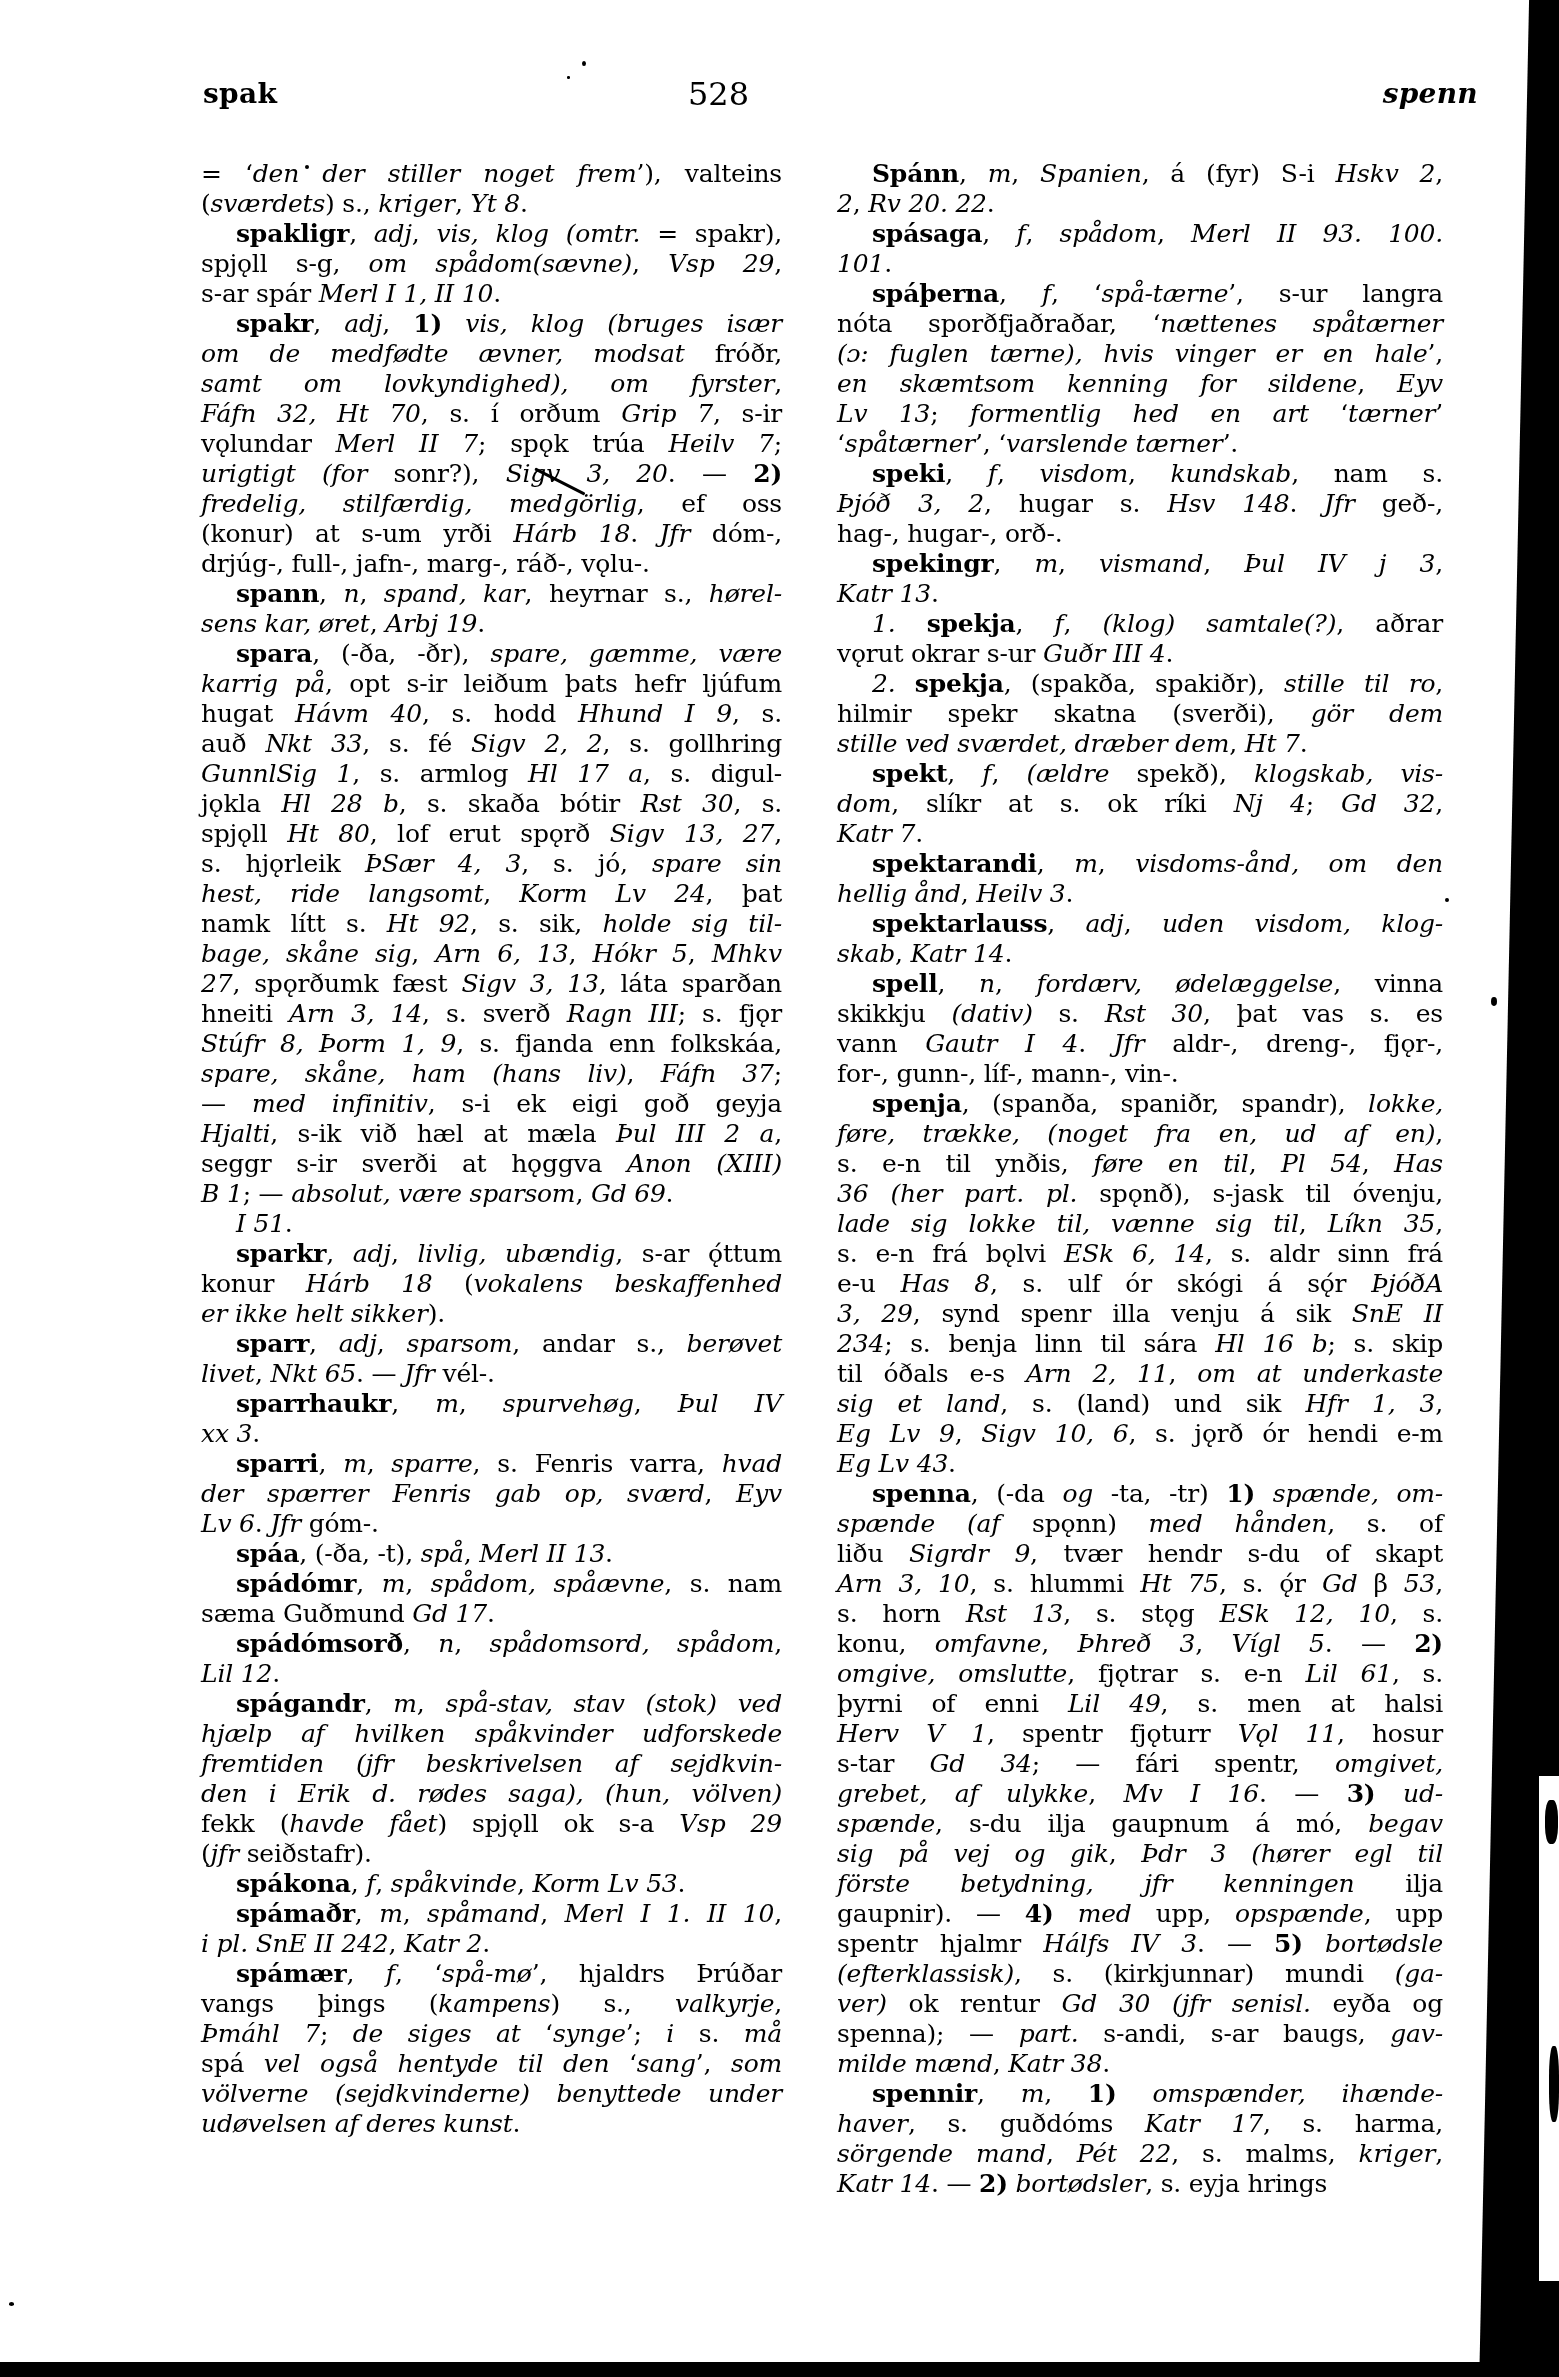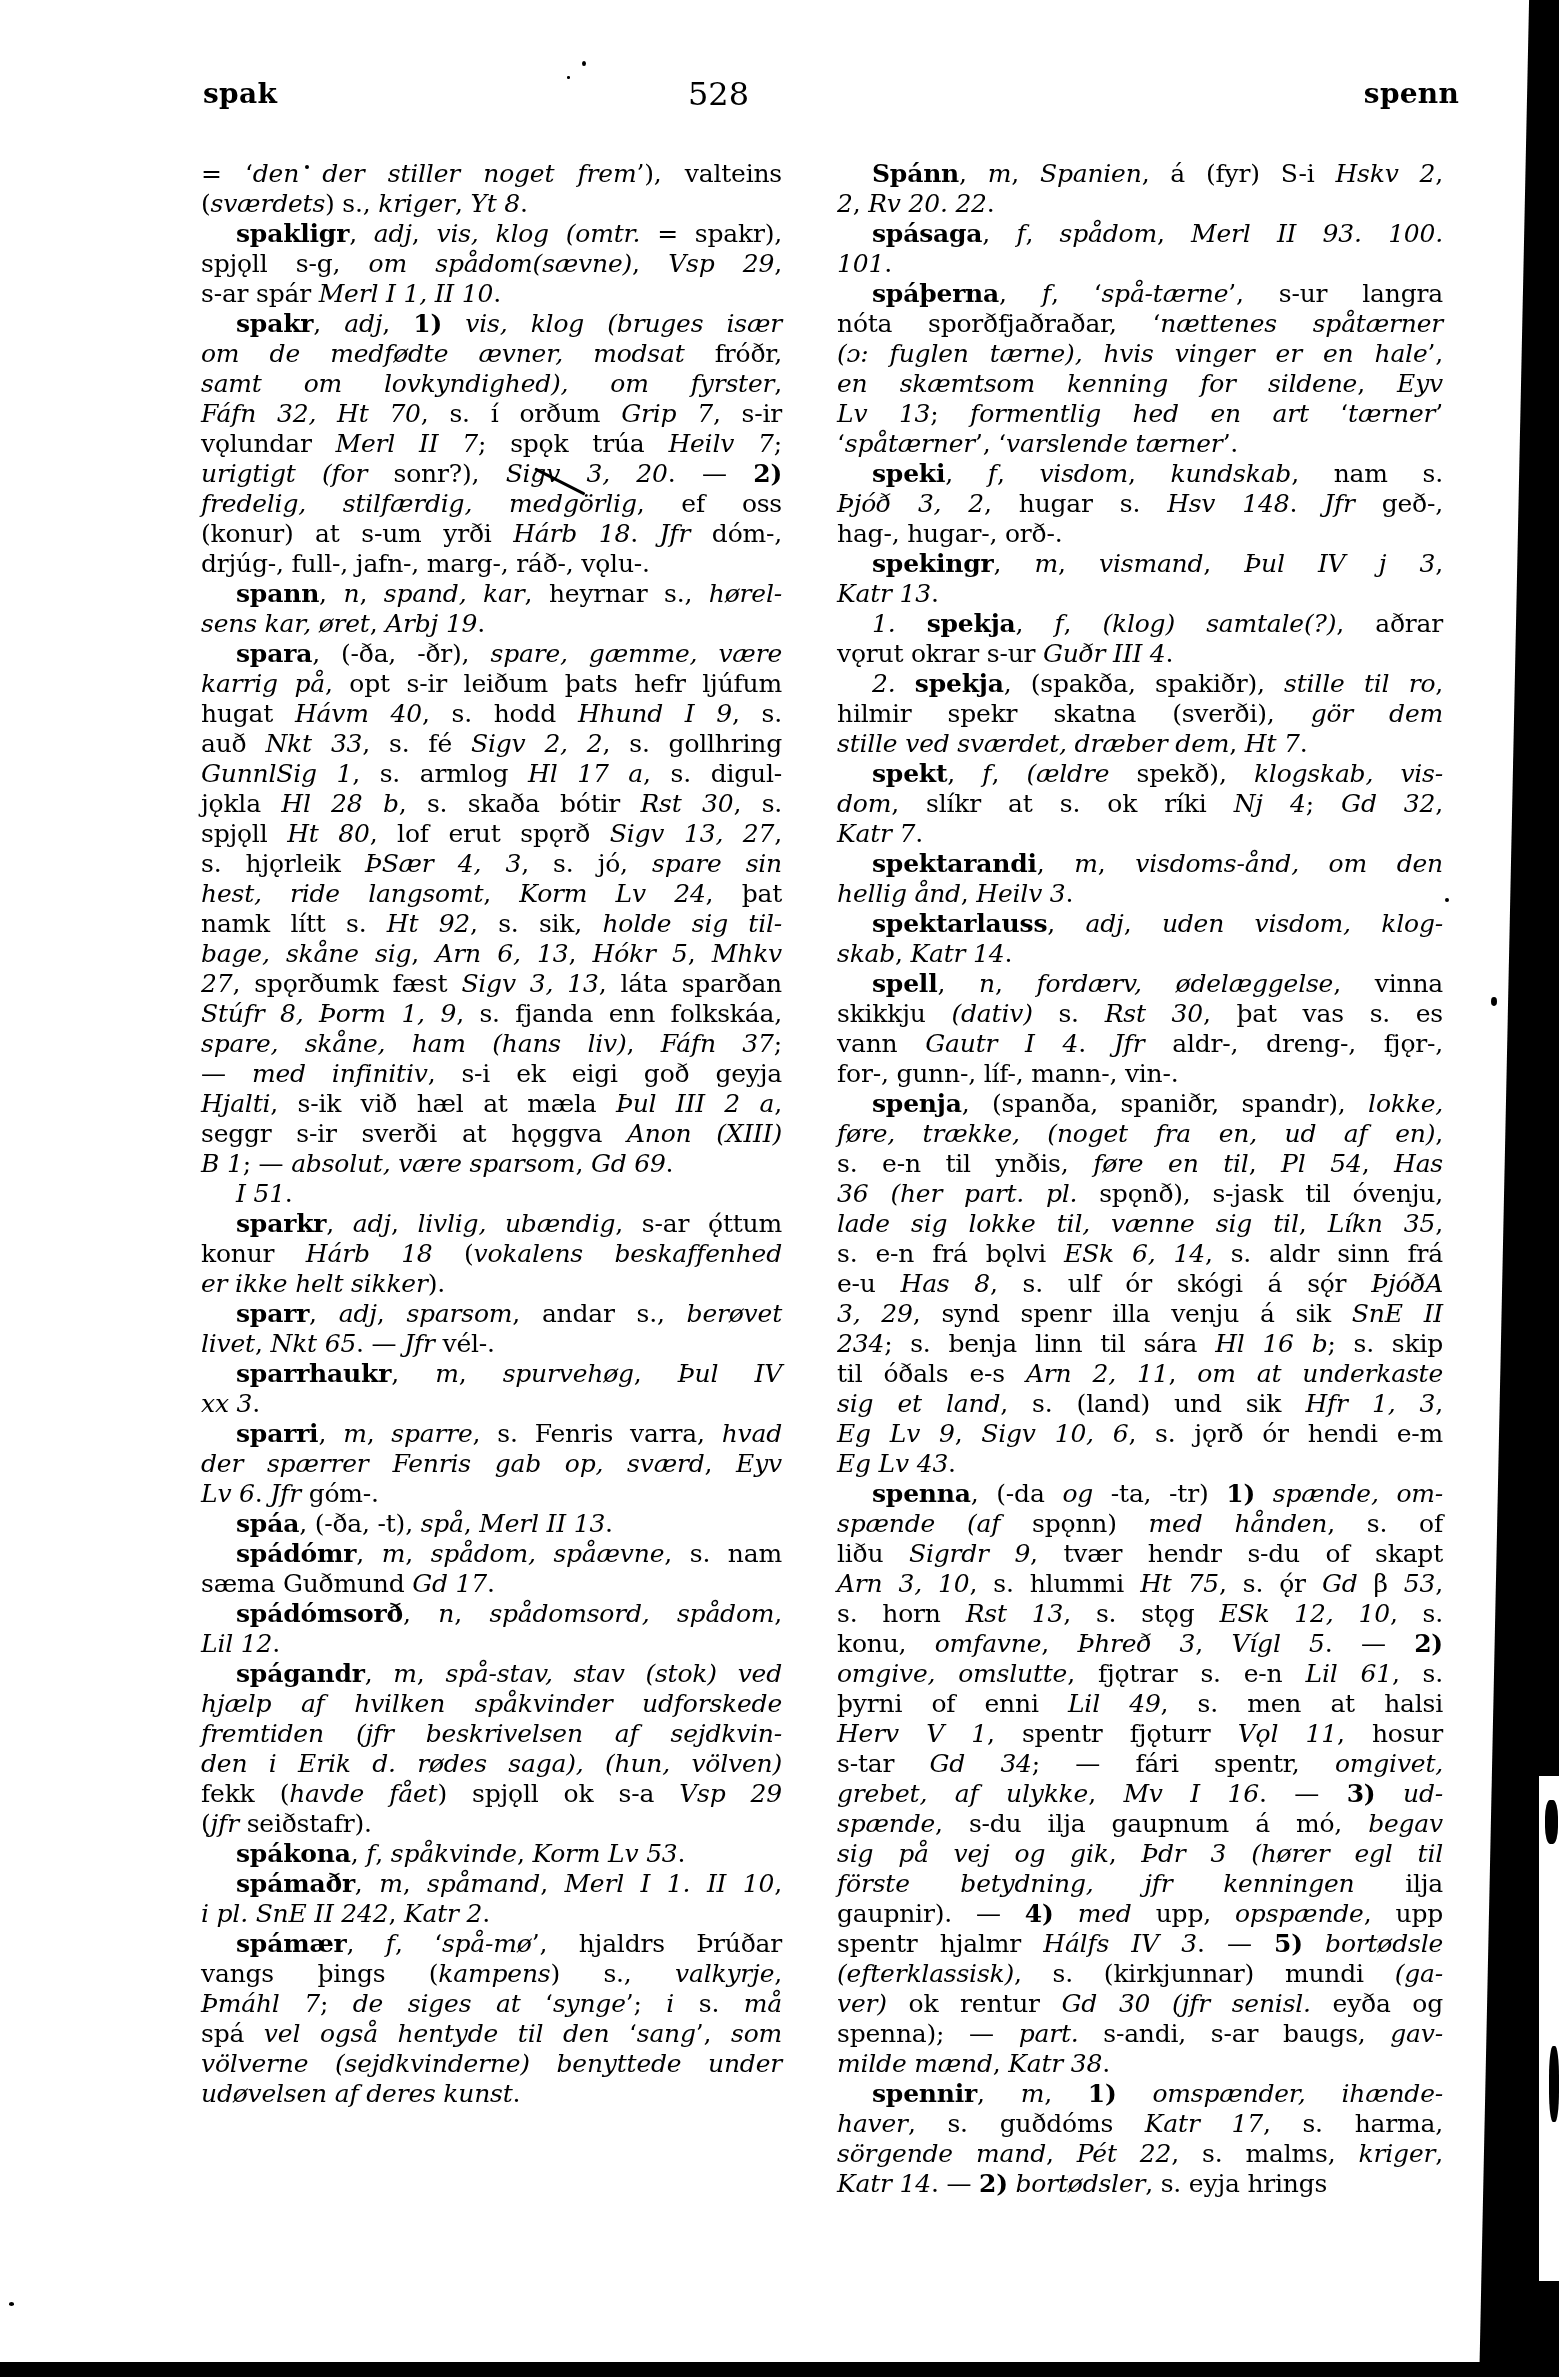--- a/index.html
+++ b/index.html
@@ -10,21 +10,21 @@
     overflow:hidden;
     font-family:"DejaVu Serif","Liberation Serif",serif;
     color:#000;
     padding-left:32px;
   }
   .running-head{
     position:absolute;top:77px;
     font-size:28px;font-weight:700;letter-spacing:0.3px;
   }
   .rh-left{left:203px;}
-  .rh-right{left:1345px;width:133px;text-align:center;font-weight:700;}
+  .rh-right{left:1345px;width:133px;text-align:right;font-weight:700;font-style:italic;}
   .page-number{
     position:absolute;top:75px;left:597px;width:152px;text-align:right;
     font-size:32px;font-weight:400;
   }
   .column{
     position:absolute;top:159px;
     font-size:25px;line-height:30px;letter-spacing:-0.2px;
   }
   .col-left{left:201px;width:581px;}
   .col-right{left:837px;width:606px;}
@@ -105,20 +105,21 @@
         <div class="line">hugat <i>Hávm 40</i>, s. hodd <i>Hhund I 9</i>, s.</div>
         <div class="line">auð <i>Nkt 33</i>, s. fé <i>Sigv 2, 2</i>, s. gollhring</div>
         <div class="line"><i>GunnlSig 1</i>, s. armlog <i>Hl 17 a</i>, s. digul-</div>
         <div class="line">jǫkla <i>Hl 28 b</i>, s. skaða bótir <i>Rst 30</i>, s.</div>
         <div class="line">spjǫll <i>Ht 80</i>, lof erut spǫrð <i>Sigv 13, 27</i>,</div>
         <div class="line">s. hjǫrleik <i>ÞSær 4, 3</i>, s. jó, <i>spare sin</i></div>
         <div class="line"><i>hest, ride langsomt</i>, <i>Korm Lv 24</i>, þat</div>
         <div class="line">namk lítt s. <i>Ht 92</i>, s. sik, <i>holde sig til-</i></div>
         <div class="line"><i>bage, skåne sig</i>, <i>Arn 6, 13</i>, <i>Hókr 5</i>, <i>Mhkv</i></div>
         <div class="line"><i>27</i>, spǫrðumk fæst <i>Sigv 3, 13</i>, láta sparðan</div>
+        <div class="line">hneiti <i>Arn 3, 14</i>, s. sverð <i>Ragn III</i>; s. fjǫr</div>
         <div class="line"><i>Stúfr 8, Þorm 1, 9</i>, s. fjanda enn folkskáa,</div>
         <div class="line"><i>spare, skåne, ham (hans liv)</i>, <i>Fáfn 37</i>;</div>
         <div class="line">— <i>med infinitiv</i>, s-i ek eigi goð geyja</div>
         <div class="line"><i>Hjalti</i>, s-ik við hæl at mæla <i>Þul III 2 a</i>,</div>
         <div class="line">seggr s-ir sverði at hǫggva <i>Anon (XIII)</i></div>
         <div class="line last"><i>B 1</i>; — <i>absolut, være sparsom</i>, <i>Gd 69</i>.</div>
       </div>
       <div class="entry">
         <div class="line last"><i>I 51</i>.</div>
       </div>

